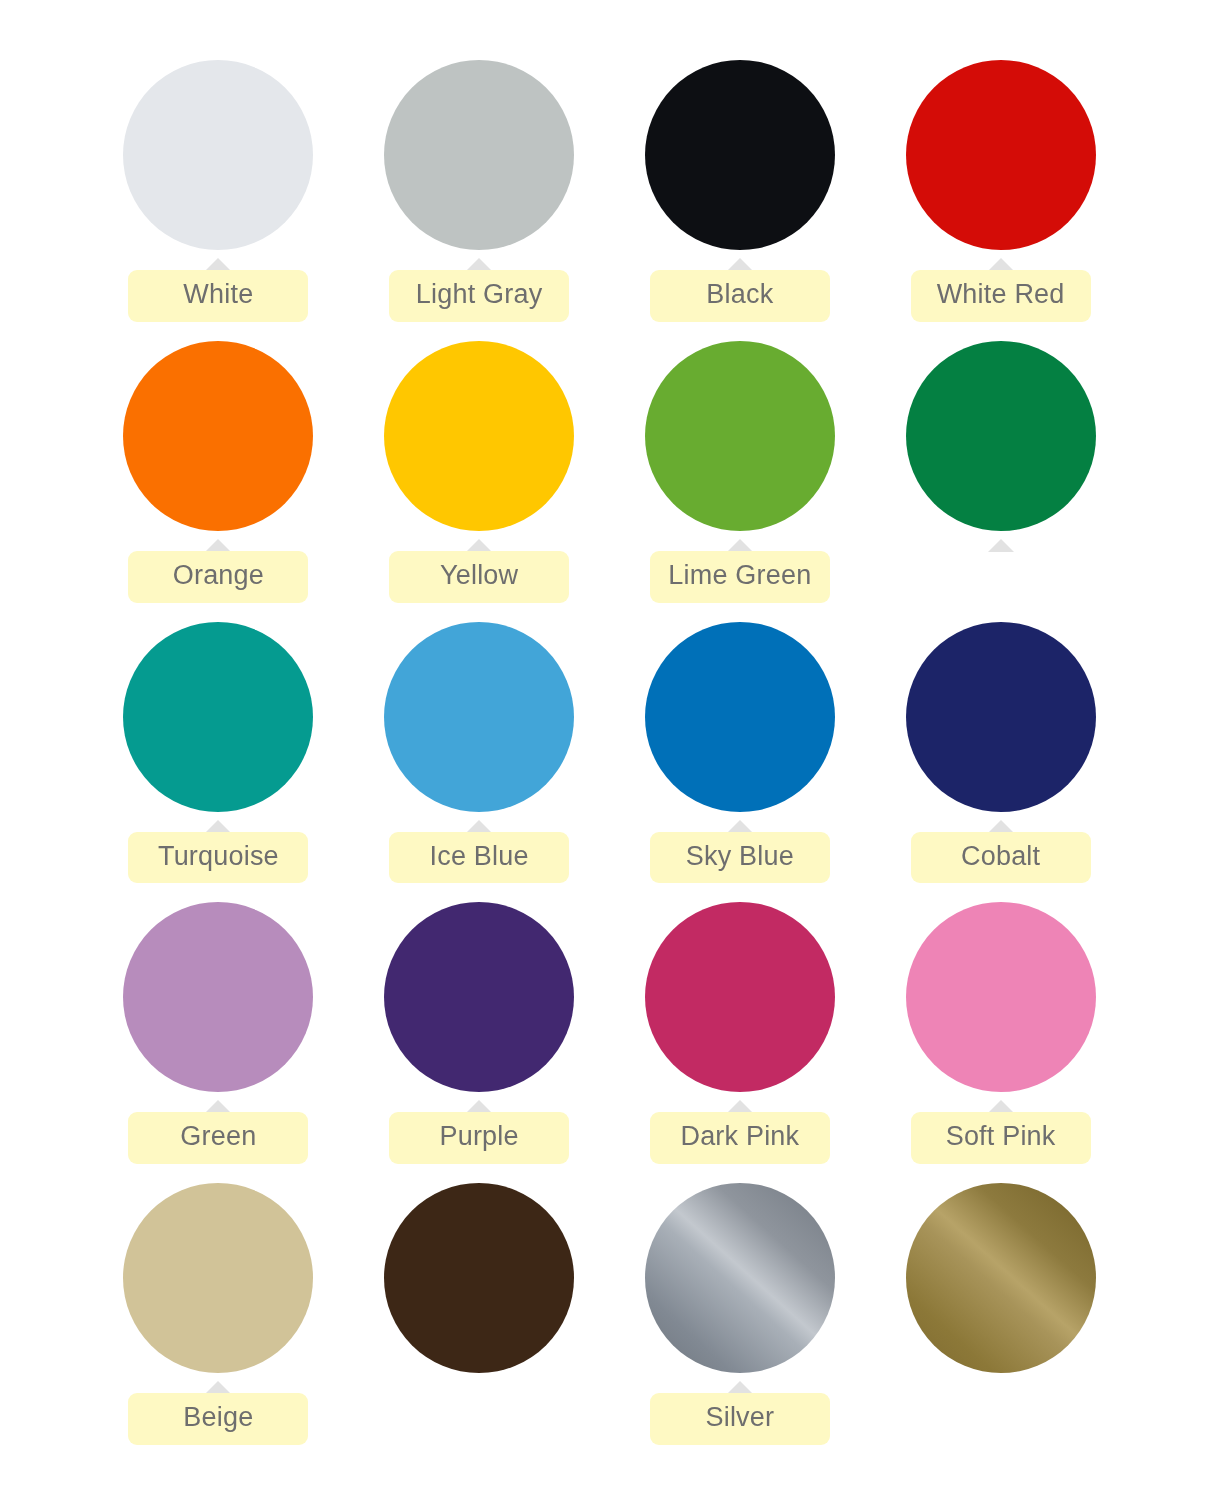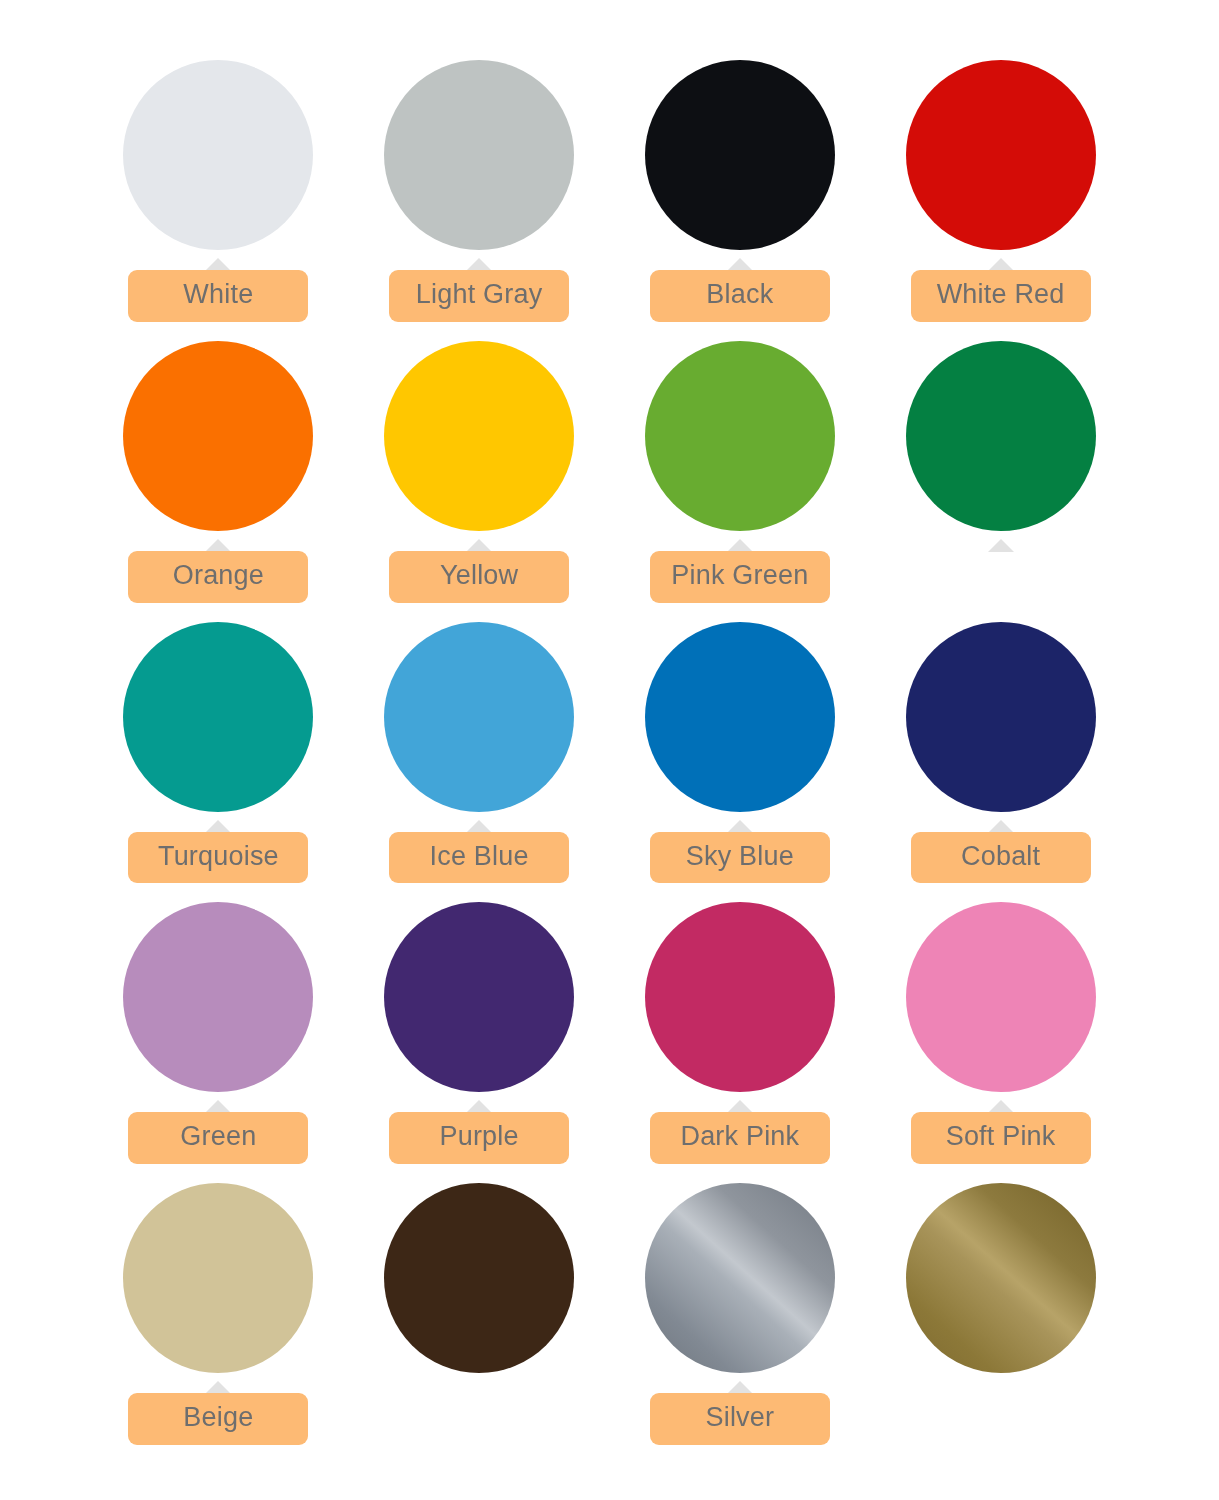--- a/index.html
+++ b/index.html
@@ -51,21 +51,21 @@
   .label-pointer {
     width: 0;
     height: 0;
     border-left: 13px solid transparent;
     border-right: 13px solid transparent;
     border-bottom: 13px solid #e2e2e2;
     margin-bottom: -1px;
   }
 
   .label-pill {
-    background: #fdba74;
+    background: #fef9c3;
     border-radius: 9px;
     min-width: 180px;
     box-sizing: border-box;
     padding: 9px 18px 11px 18px;
     text-align: center;
     color: #6e6e6e;
     font-size: 27px;
     line-height: 1.18;
     letter-spacing: 0.2px;
     white-space: nowrap;
@@ -114,21 +114,21 @@
       <div class="swatch-disc" style="background-color: rgb(255, 199, 0);"></div>
       <div class="label-wrap">
         <div class="label-pointer"></div>
         <div class="label-pill">Yellow</div>
       </div>
     </div>
     <div class="swatch">
       <div class="swatch-disc" style="background-color: rgb(104, 172, 48);"></div>
       <div class="label-wrap">
         <div class="label-pointer"></div>
-        <div class="label-pill">Pink Green</div>
+        <div class="label-pill">Lime Green</div>
       </div>
     </div>
     <div class="swatch">
       <div class="swatch-disc" style="background-color: rgb(4, 128, 66);"></div>
       <div class="label-wrap">
         <div class="label-pointer"></div>
       </div>
     </div>
     <div class="swatch">
       <div class="swatch-disc" style="background-color: rgb(5, 155, 144);"></div>

